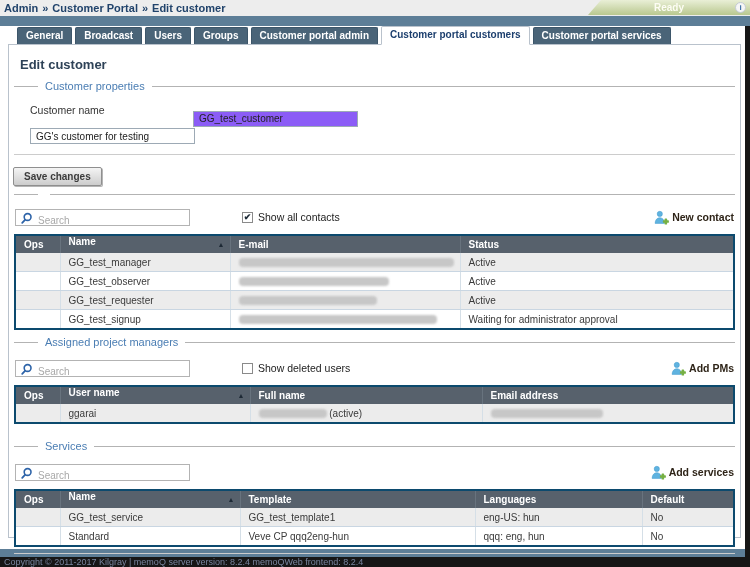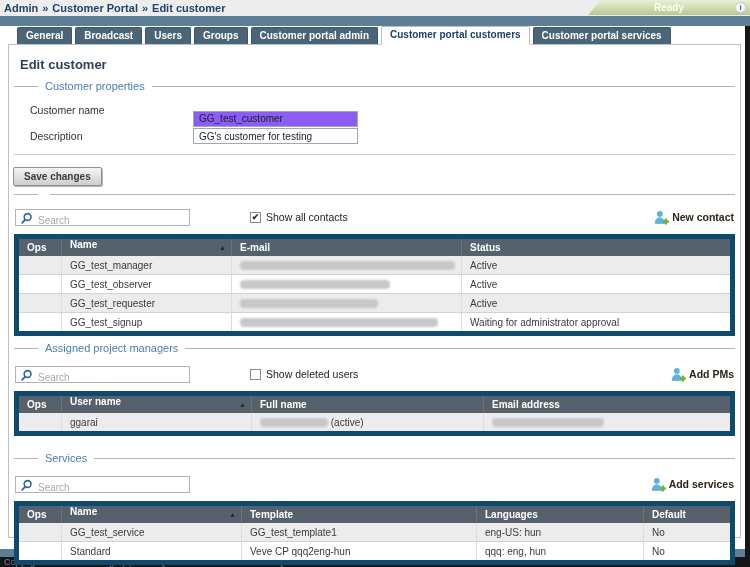--- a/index.html
+++ b/index.html
@@ -58,37 +58,37 @@
   }
   .field-input.highlight{background:#8b5cf6;margin-top:17px;}
   
   .btn{
     display:inline-block;background:linear-gradient(#f4f4f4,#cdcdcd);
     border:1px solid #8f8f8f;border-radius:2px;box-shadow:1px 1px 0 #b5b5b5;
     font-size:10px;font-weight:bold;color:#3c3c3c;padding:3px 10px;cursor:pointer;white-space:nowrap;
   }
   .btn.save{margin:12px 0 0 4px;}
   
-  .toolbar{display:flex;align-items:center;margin:13px 1px 0 1px;height:18px;gap:8px;}
+  .toolbar{display:flex;align-items:center;margin:13px 1px 0 1px;height:18px;}
   .searchbox{position:relative;width:175px;height:17px;box-sizing:border-box;border:1px solid #b3b3b3;background:#fff;}
   .searchbox svg{position:absolute;left:4px;top:2px;}
   .searchbox input{
     border:none;outline:none;width:100%;height:100%;box-sizing:border-box;
     padding-left:22px;font-size:10px;color:#555;font-family:"Liberation Sans",sans-serif;background:transparent;
   }
   .searchbox input::placeholder{color:#a8a8a8;}
   .checkbox-group{margin-left:52px;display:flex;align-items:center;font-size:10.5px;color:#222;cursor:pointer;}
   .checkbox{
     width:11px;height:11px;box-sizing:border-box;border:1px solid #8a8a8a;background:#fff;
     margin-right:5px;font-size:9px;line-height:9px;text-align:center;color:#1e2b38;font-weight:bold;
   }
   .action{margin-left:auto;display:flex;align-items:center;font-size:10.5px;font-weight:bold;color:#2e2418;cursor:pointer;}
   .action svg{margin-right:3px;}
   
-  table{border-collapse:collapse;width:100%;margin-top:8px;font-size:10px;table-layout:fixed;border:5px solid #0c4a6e;}
+  table{border-collapse:collapse;width:100%;margin-top:8px;font-size:10px;table-layout:fixed;border:2px solid #0c4a6e;}
   thead th{
     background:#57616c;color:#fff;text-align:left;font-weight:bold;
     height:17px;padding:0 0 0 8px;font-size:10px;overflow:hidden;
   }
   thead th:not(:first-child){border-left:1px solid #68737e;}
   th .sort{float:right;margin-right:5px;font-size:7px;color:#1d2935;line-height:17px;}
   tbody td{height:18px;padding:0 0 0 8px;border-bottom:1px solid #c9d6e2;color:#3a3a3a;overflow:hidden;white-space:nowrap;}
   tbody td:not(:last-child){border-right:1px solid #d5dfe7;}
   tbody tr:nth-child(odd){background:#ececec;}
   tbody tr:nth-child(even){background:#ffffff;}
@@ -131,21 +131,20 @@
     <div class="page-title">Edit customer</div>
 
     
     <fieldset class="closed">
       <legend>Customer properties</legend>
       <div class="field-row">
         <span class="field-label">Customer name</span>
         <input class="field-input highlight" type="text" value="GG_test_customer" style="">
       </div>
       <div class="field-row">
-        <span class="field-label">Description</span>
         <input class="field-input" type="text" value="GG's customer for testing" style="">
       </div>
     </fieldset>
 
     <button class="btn save">Save changes</button>
 
     
     <fieldset>
       <legend class="empty"></legend>
       <div class="toolbar">

